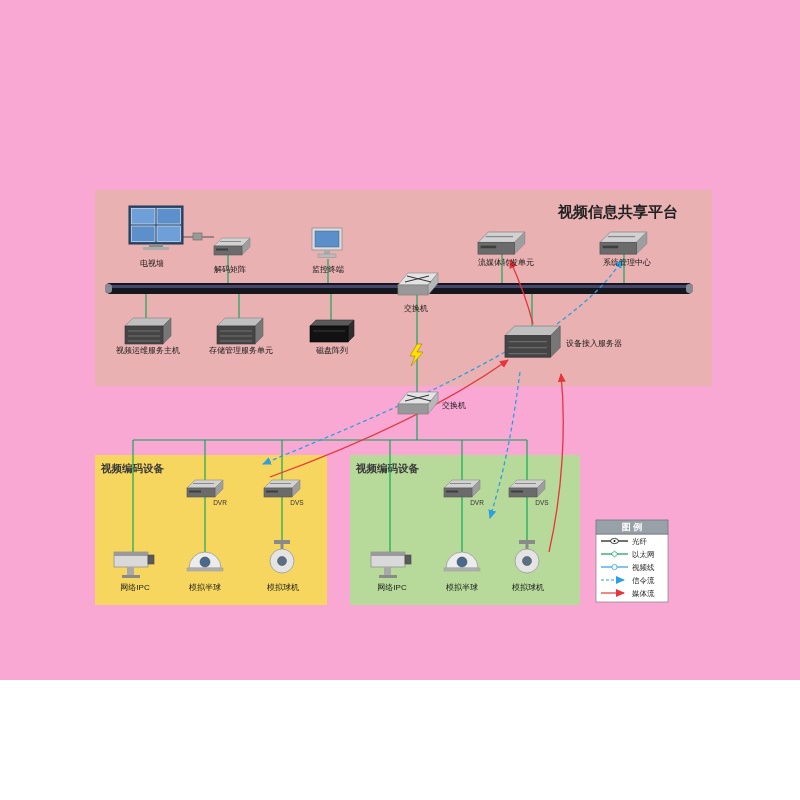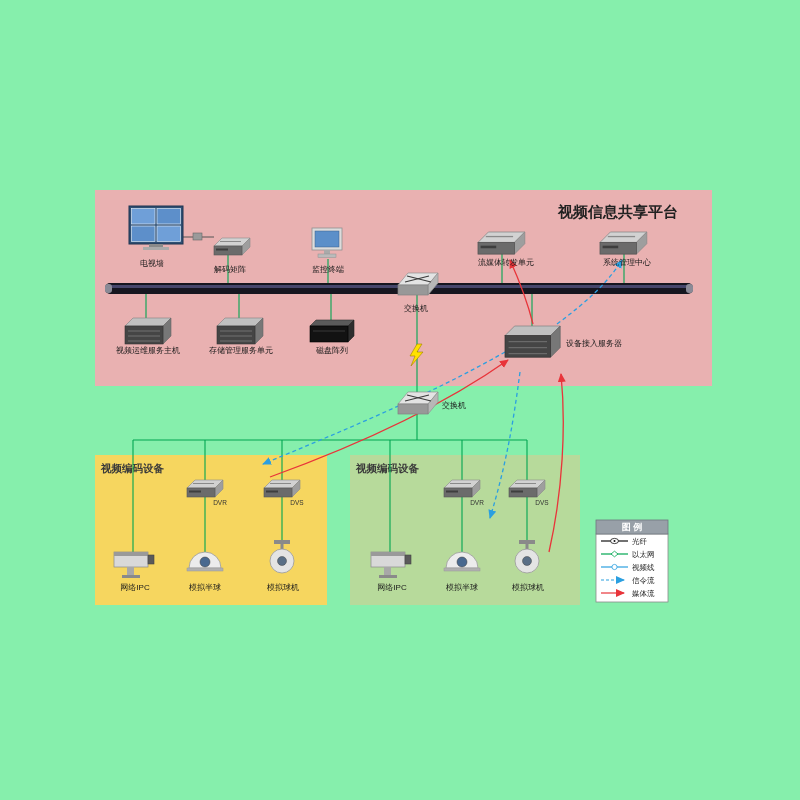--- a/index.html
+++ b/index.html
@@ -1,20 +1,20 @@
 <!DOCTYPE html>
 <html><head>
 <meta charset="utf-8">
 <style>
   html, body { margin: 0; padding: 0; background: #ffffff; }
   .page {
     position: relative;
     width: 800px;
-    height: 800px;
-    background: #86efac;
+    height: 680px;
+    background: #f9a8d4;
     overflow: hidden;
     font-family: "Liberation Sans", sans-serif;
   }
   svg text {
     font-family: "Liberation Sans", sans-serif;
     fill: #1a1a1a;
   }
   .node-label   { font-size: 8px; }
   .small-label  { font-size: 6.5px; fill: #333; }
   .region-label { font-size: 10.5px; font-weight: bold; fill: #3a3a3a; }

